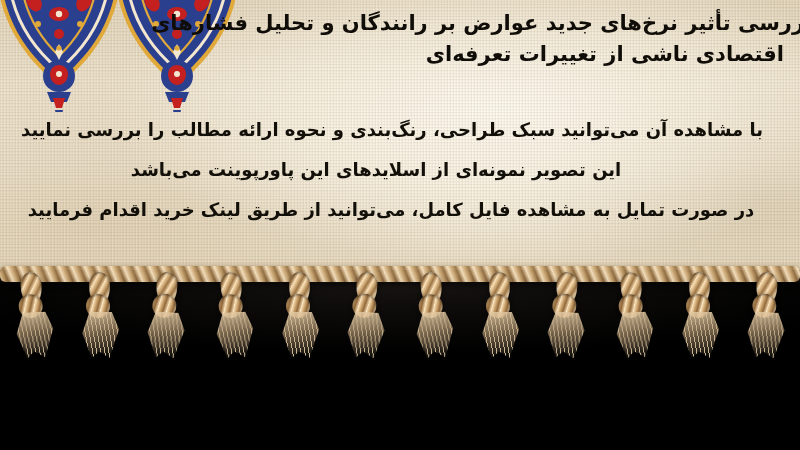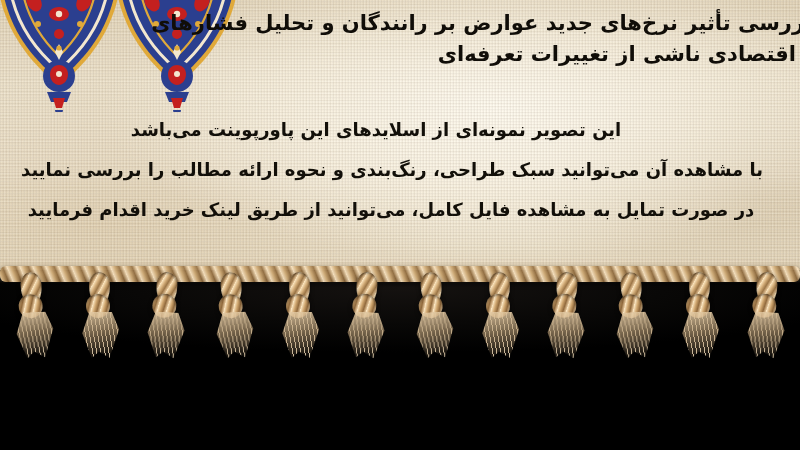--- a/index.html
+++ b/index.html
@@ -202,21 +202,21 @@
     font-weight: 700;
     line-height: 31px;
     color: #100d08;
     white-space: nowrap;
     letter-spacing: 0px;
   }
   .title-line.l1 {
     margin-right: -8px;
   }
   .title-line.l2 {
-    margin-right: 0px;
+    margin-right: 12px;
     padding-left: 7px;
   }
 
   .body-block {
     position: absolute;
     top: 110px;
     right: 6px;
     width: 790px;
     text-align: center;
     direction: rtl;
@@ -332,22 +332,22 @@
   </div>
 
   <div class="text-layer">
 
     <div class="title-block">
       <div class="title-line l1">ررسی تأثیر نرخ‌های جدید عوارض بر رانندگان و تحلیل فشارهای</div>
       <div class="title-line l2">اقتصادی ناشی از تغییرات تعرفه‌ای</div>
     </div>
 
     <div class="body-block">
+      <div class="body-line b2">با مشاهده آن می‌توانید سبک طراحی، رنگ‌بندی و نحوه ارائه مطالب را بررسی نمایید</div>
       <div class="body-line b1">این تصویر نمونه‌ای از اسلایدهای این پاورپوینت می‌باشد</div>
-      <div class="body-line b2">با مشاهده آن می‌توانید سبک طراحی، رنگ‌بندی و نحوه ارائه مطالب را بررسی نمایید</div>
       <div class="body-line b3">در صورت تمایل به مشاهده فایل کامل، می‌توانید از طریق لینک خرید اقدام فرمایید</div>
     </div>
 
   </div>
 
   <div class="bottom-band">
     <div class="band-edge"></div>
     <div class="rope-top"></div>
     <div class="fringe-row" id="fringe-row">
         <div class="tassel" style="left: 12px; transform: rotate(-3deg);">

